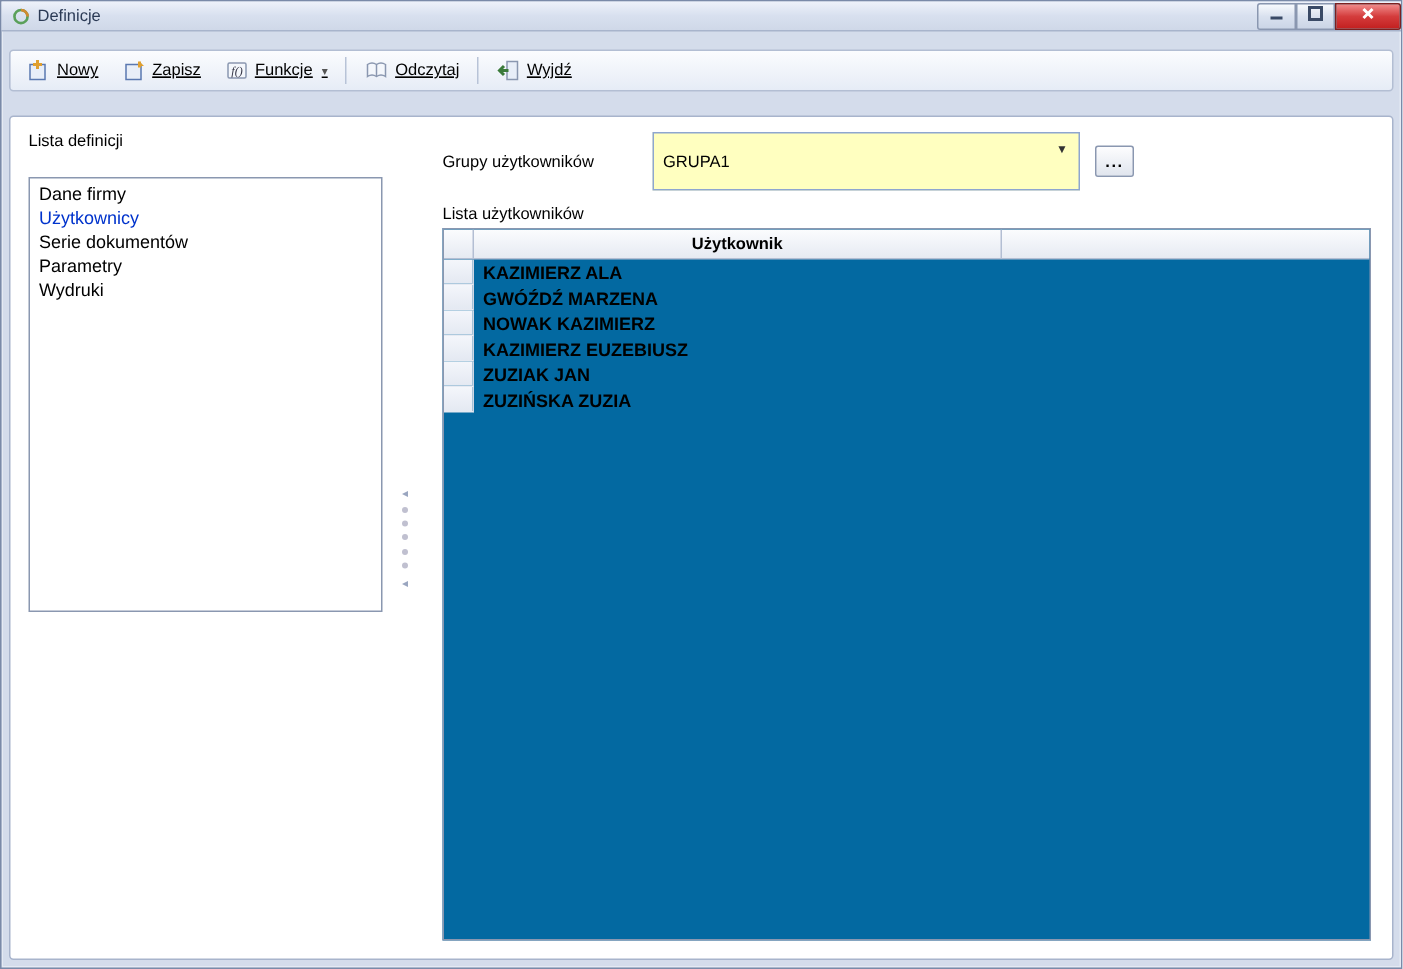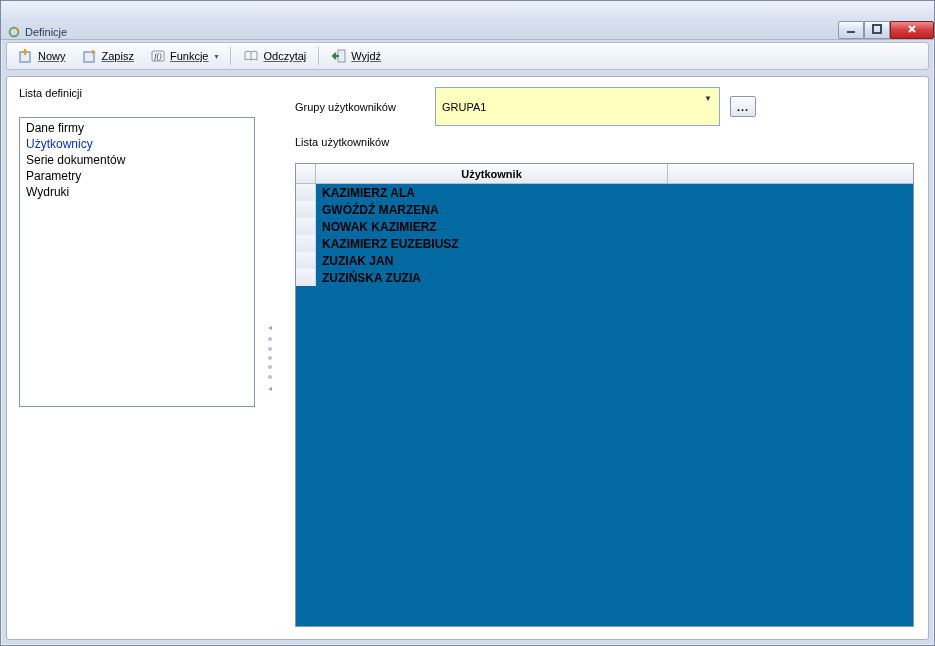--- a/index.html
+++ b/index.html
@@ -16,25 +16,25 @@
   .window {
     width: 935px;
     height: 646px;
     background: #d4dceb;
     border: 1px solid #7a8aa8;
     display: flex;
     flex-direction: column;
     box-shadow: inset 0 0 0 1px rgba(255,255,255,0.4);
   }
   .titlebar {
-    height: 39px;
+    height: 20px;
     background: linear-gradient(to bottom, #eef2fa 0%, #d8e0ef 50%, #cfd8e8 100%);
     border-bottom: 1px solid #a8b4cc;
     display: flex;
-    align-items: flex-end;
+    align-items: center;
     justify-content: space-between;
     padding: 0 0 0 6px;
   }
   .title-left {
     display: flex;
     align-items: center;
     gap: 4px;
   }
   .app-icon {
     width: 14px;
@@ -68,25 +68,26 @@
     width: 44px;
     background: linear-gradient(to bottom,#f08b8b 0%, #d43c3c 50%, #c32020 100%);
     border-color:#7a2020;
     border-top-right-radius: 2px;
     border-bottom-right-radius: 2px;
     color:#fff;
   }
   .win-symbol svg { width: 12px; height: 12px; }
 
   .toolbar-wrap {
-    margin: 2px 5px;
+    margin: 12px 5px;
     background: linear-gradient(to bottom, #fbfcfe 0%, #e6ecf6 100%);
     border: 1px solid #b3bed3;
     border-radius: 3px;
     padding: 2px 4px;
+    text-decoration: underline;
   }
   .toolbar {
     display: flex;
     align-items: center;
     gap: 2px;
     height: 22px;
   }
   .tb-btn {
     display: flex;
     align-items: center;
@@ -205,21 +206,21 @@
   .group-more {
     width: 26px; height: 21px;
     border: 1px solid #8a97b0;
     background: linear-gradient(to bottom,#fdfdfe,#e0e5ee);
     border-radius: 2px;
     display:flex; align-items:center; justify-content:center;
     font-weight: bold;
     cursor: pointer;
     letter-spacing: 1px;
   }
-  .users-label { margin-bottom: 15px; }
+  .users-label { margin-bottom: 3px; }
   .users-grid {
     flex: 1;
     border: 1px solid #8a97b0;
     background: #0369a1;
     display: flex;
     flex-direction: column;
     overflow: hidden;
     font-weight: bold;
   }
   .grid-header {

